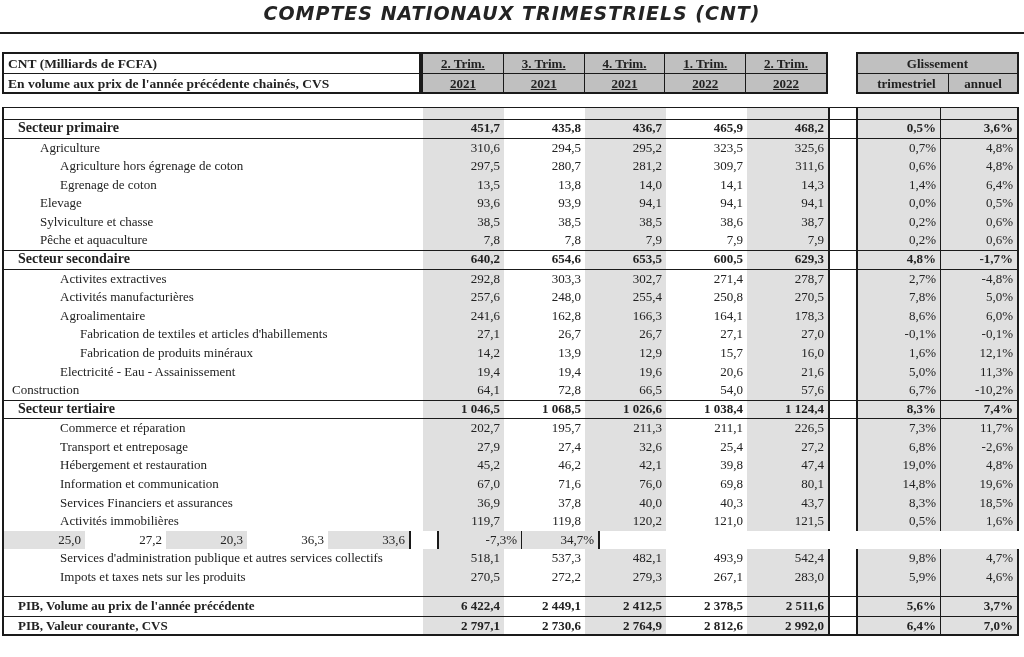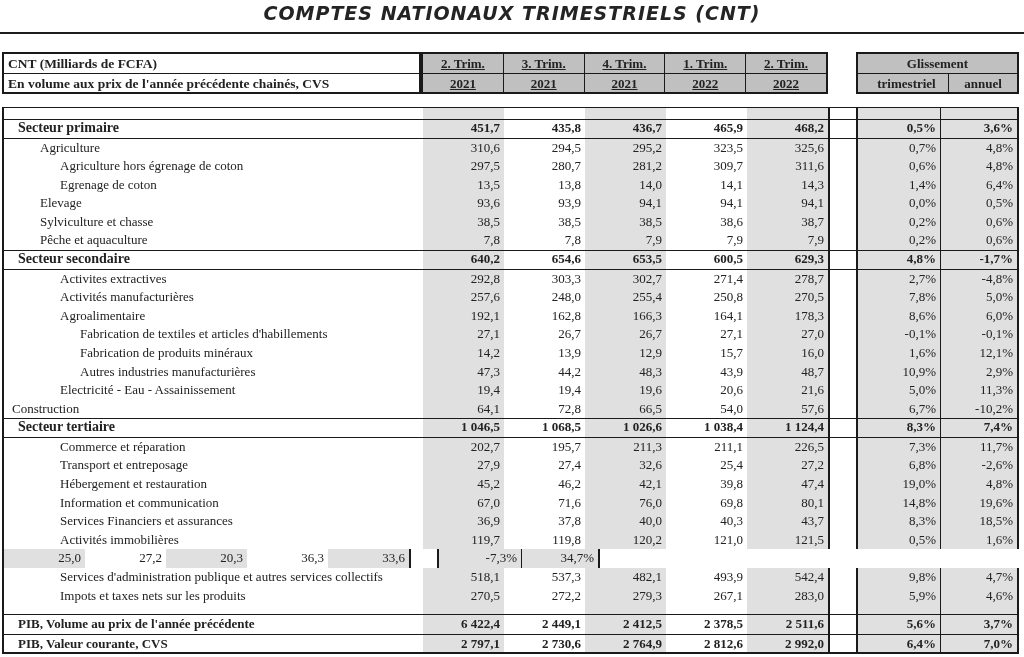--- a/index.html
+++ b/index.html
@@ -282,21 +282,21 @@
         <div class="c-v">250,8</div>
         <div class="c-v striped">270,5</div>
         <div class="c-gap"></div>
         <div class="c-gt">7,8%</div>
         <div class="c-ga">5,0%</div>
       </div>
       <div class="row">
         <div class="c-label">
           <div class="lbl" style="padding-left: 48px;">Agroalimentaire</div>
         </div>
-        <div class="c-v striped">192,1</div>
+        <div class="c-v striped">241,6</div>
         <div class="c-v">162,8</div>
         <div class="c-v striped">166,3</div>
         <div class="c-v">164,1</div>
         <div class="c-v striped">178,3</div>
         <div class="c-gap"></div>
         <div class="c-gt">8,6%</div>
         <div class="c-ga">6,0%</div>
       </div>
       <div class="row">
         <div class="c-label">
@@ -316,33 +316,20 @@
           <div class="lbl" style="padding-left: 68px;">Fabrication de produits minéraux</div>
         </div>
         <div class="c-v striped">14,2</div>
         <div class="c-v">13,9</div>
         <div class="c-v striped">12,9</div>
         <div class="c-v">15,7</div>
         <div class="c-v striped">16,0</div>
         <div class="c-gap"></div>
         <div class="c-gt">1,6%</div>
         <div class="c-ga">12,1%</div>
-      </div>
-      <div class="row">
-        <div class="c-label">
-          <div class="lbl" style="padding-left: 68px;">Autres industries manufacturières</div>
-        </div>
-        <div class="c-v striped">47,3</div>
-        <div class="c-v">44,2</div>
-        <div class="c-v striped">48,3</div>
-        <div class="c-v">43,9</div>
-        <div class="c-v striped">48,7</div>
-        <div class="c-gap"></div>
-        <div class="c-gt">10,9%</div>
-        <div class="c-ga">2,9%</div>
       </div>
       <div class="row">
         <div class="c-label">
           <div class="lbl" style="padding-left: 48px;">Electricité - Eau - Assainissement</div>
         </div>
         <div class="c-v striped">19,4</div>
         <div class="c-v">19,4</div>
         <div class="c-v striped">19,6</div>
         <div class="c-v">20,6</div>
         <div class="c-v striped">21,6</div>

